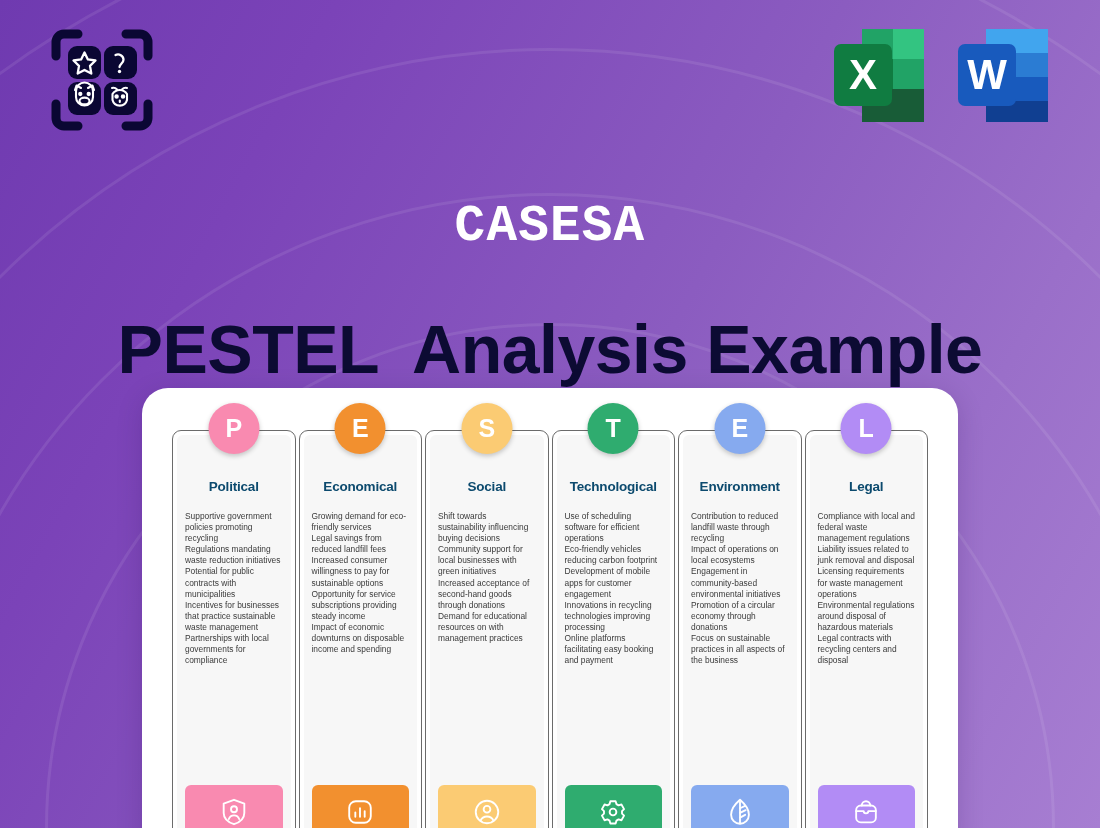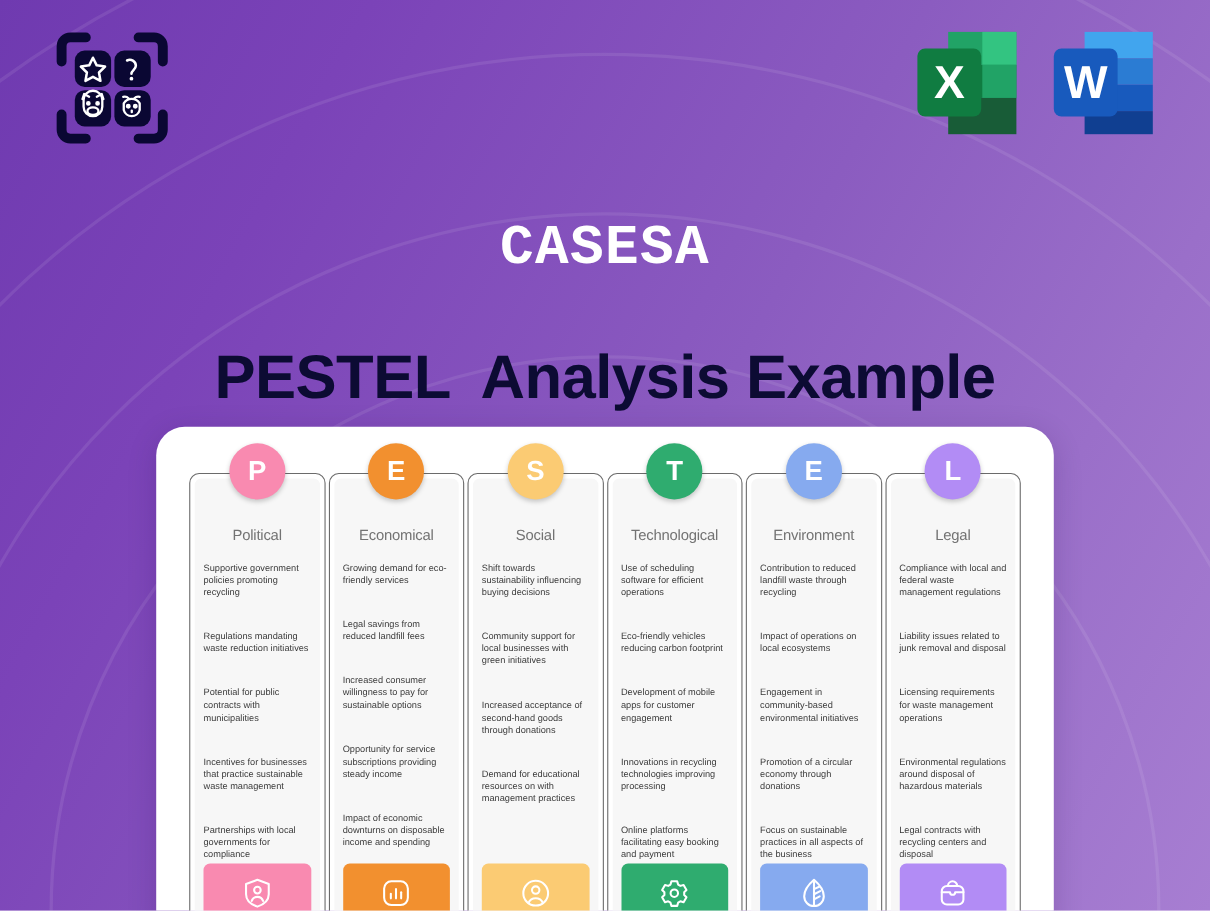--- a/index.html
+++ b/index.html
@@ -50,21 +50,21 @@
     color: #ffffff;
     font-size: 51px;
     font-weight: bold;
     letter-spacing: 1.2px;
     font-family: Liberation Mono, monospace;
   }
   .main-title {
     position: absolute; top: 310px; left: 0; width: 1100px;
     text-align: center;
     color: #0c0b33;
-    font-size: 56px;
+    font-size: 68px;
     font-weight: bold;
     letter-spacing: -0.5px;
     font-family: "Liberation Sans", sans-serif;
     white-space: pre;
   }
 
   
   .card {
     position: absolute;
     left: 142px; top: 388px;
@@ -109,27 +109,27 @@
     display: flex; align-items: center; justify-content: center;
     color: #ffffff;
     font-size: 25px;
     font-weight: bold;
     box-shadow: 0 2px 5px rgba(0,0,0,0.22);
     z-index: 4;
   }
   .col-title {
     text-align: center;
     font-size: 13.5px;
-    font-weight: normal;
-    color: #737373;
+    font-weight: bold;
+    color: #0c4a6e;
     margin-bottom: 17px;
     white-space: nowrap;
     letter-spacing: -0.2px;
   }
-  .points { display: flex; flex-direction: column; gap: 29px; }
+  .points { display: flex; flex-direction: column; gap: 0; }
   .point {
     font-size: 8.4px;
     line-height: 1.32;
     color: #3a3a3a;
   }
   .icon-box {
     margin-top: auto;
     height: 54px;
     border-radius: 6px;
     display: flex; align-items: center; justify-content: center;

